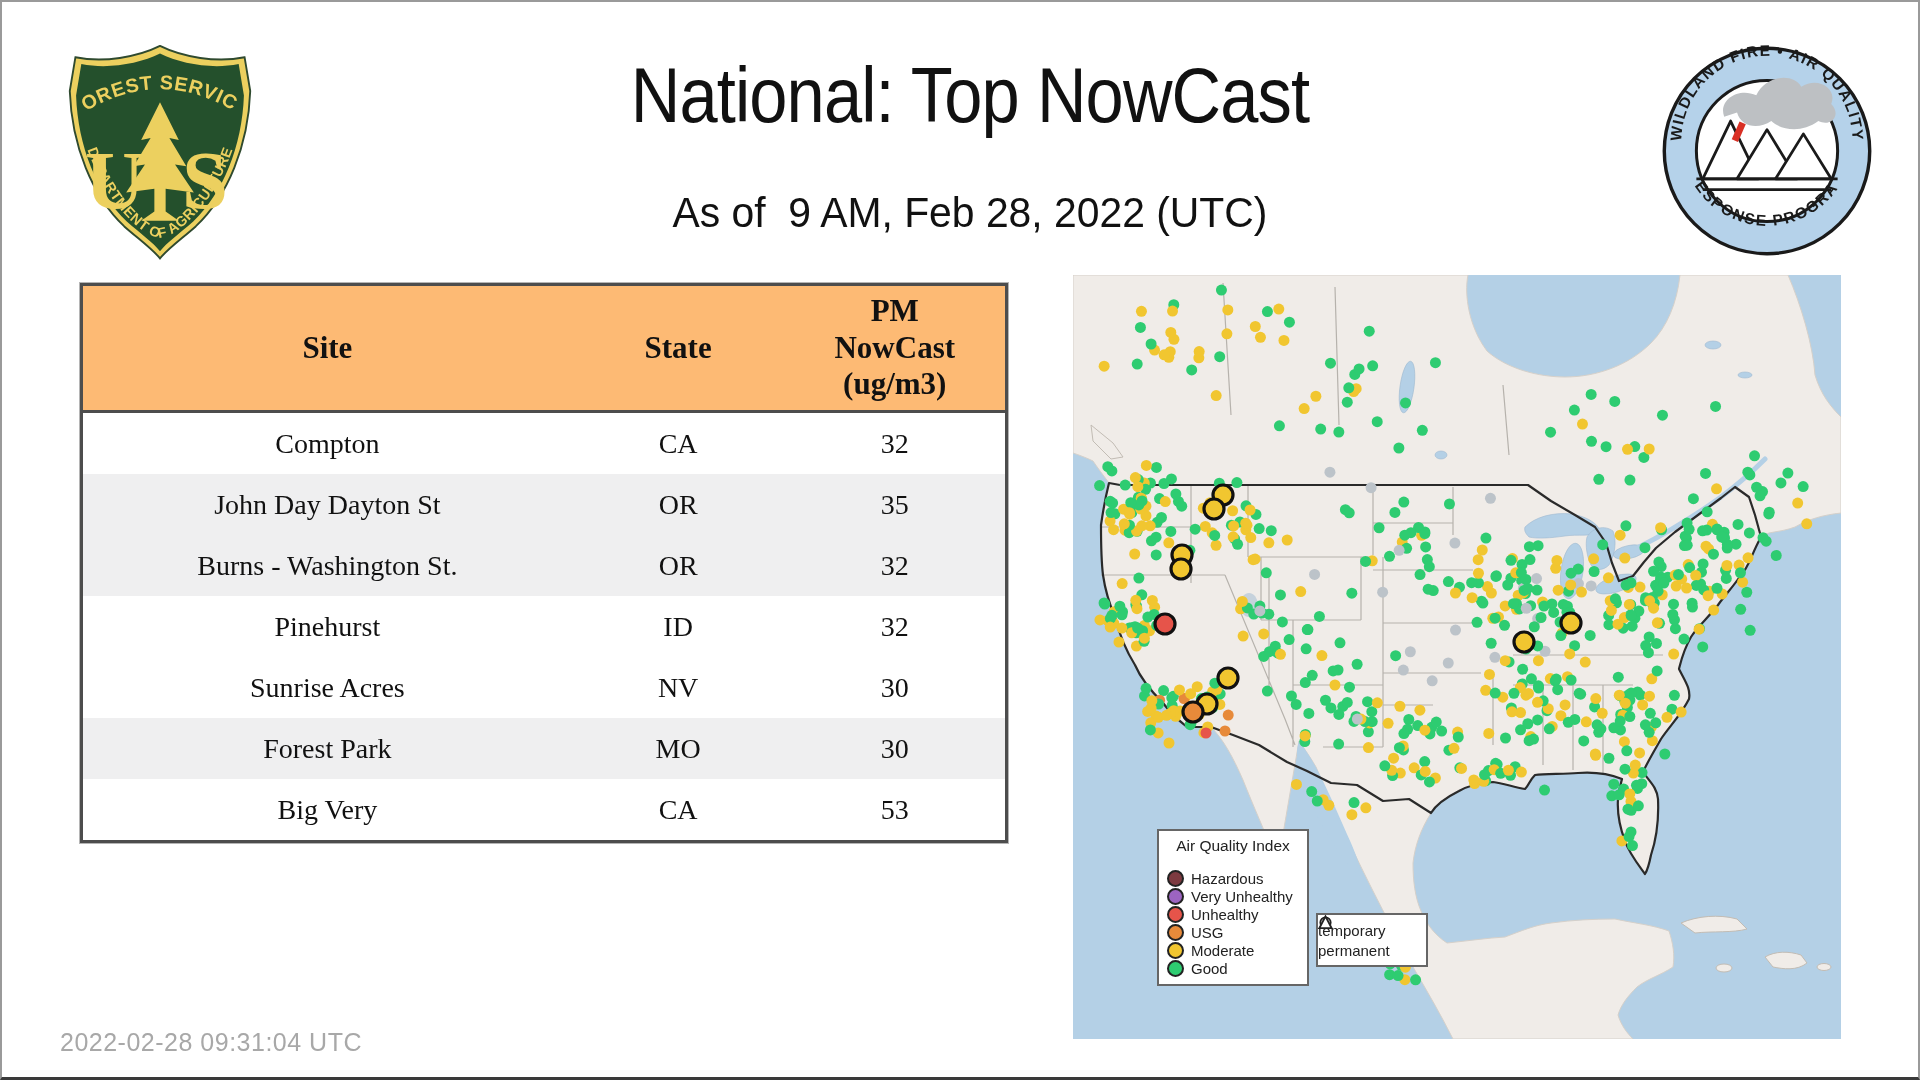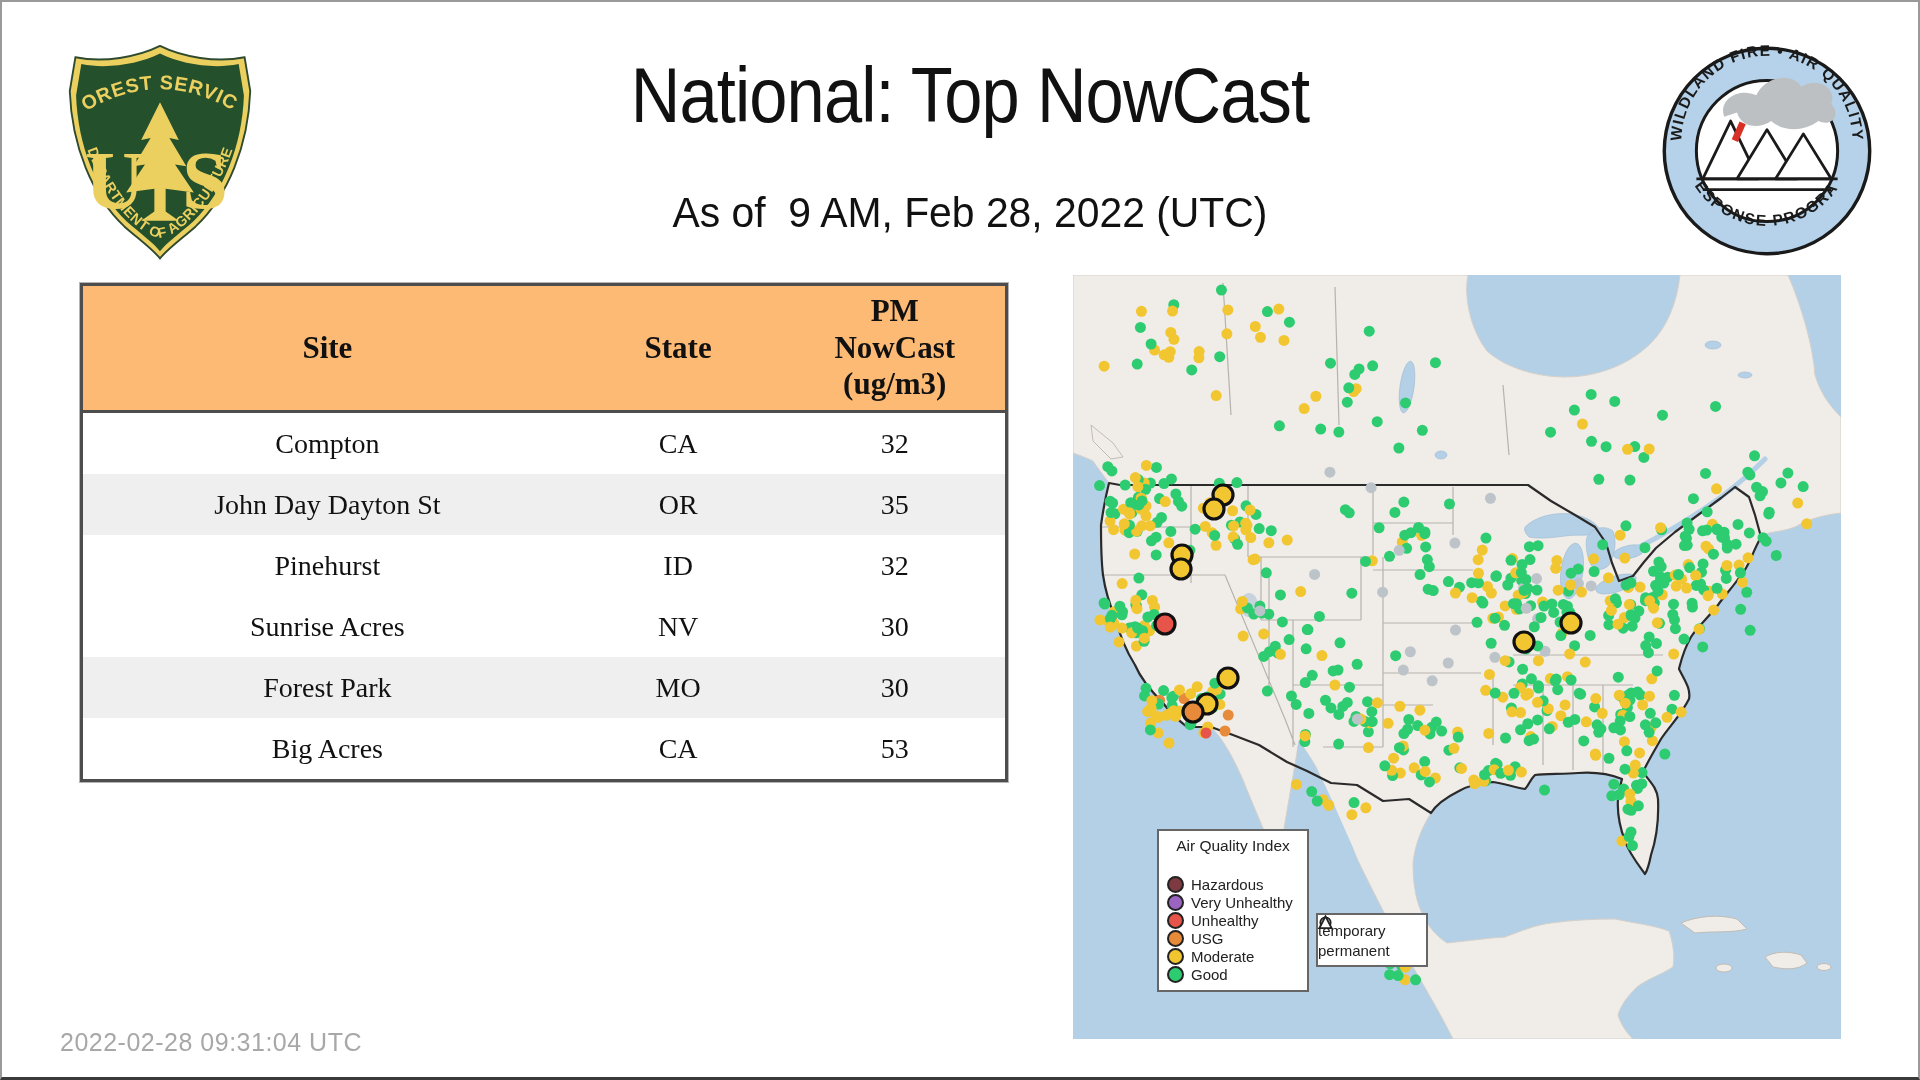--- a/index.html
+++ b/index.html
@@ -25,21 +25,21 @@
   .site-table td{font-size:28px;height:59px;text-align:center;vertical-align:middle;}
   .site-table tr.odd td{background:#efeff0;}
   .site-table tr.even td{background:#ffffff;}
   .col-site{width:53%;} .col-state{width:23%;} .col-val{width:24%;}
 
   
   .map{position:absolute;left:1073px;top:275px;width:768px;height:764px;}
   .map svg{position:absolute;left:0;top:0;}
   .legend{position:absolute;background:#fff;border:2px solid #666;font-size:15px;color:#222;}
   .aqi-legend{left:84px;top:554px;width:132px;padding:6px 8px 7px 8px;}
-  .aqi-legend .lg-title{text-align:center;font-size:15.5px;margin-bottom:20px;}
+  .aqi-legend .lg-title{text-align:center;font-size:15.5px;margin-bottom:14px;}
   .lg-row{display:flex;align-items:center;gap:7px;height:18px;text-align:center;}
   .lg-dot{width:13px;height:13px;border-radius:50%;border:2px solid #222;flex:0 0 auto;}
   .mk-legend{left:243px;top:638px;width:108px;padding:5px 0;}
   .mk-row{display:flex;align-items:center;gap:7px;height:20px;}
   .mk-ico{width:15px;height:15px;flex:0 0 auto;}
 
   .footer-ts{position:absolute;left:60px;top:1028px;font-size:25px;color:#a8a8a8;letter-spacing:.5px;}
 </style>
 </head>
 <body>
@@ -109,37 +109,42 @@
       <tr class="even">
         <td>Compton</td>
         <td>CA</td>
         <td>32</td>
       </tr>
       <tr class="odd">
         <td>John Day Dayton St</td>
         <td>OR</td>
         <td>35</td>
       </tr>
+      <tr class="odd">
+        <td>Burns - Washington St.</td>
+        <td>OR</td>
+        <td>32</td>
+      </tr>
       <tr class="even">
         <td>Pinehurst</td>
         <td>ID</td>
         <td>32</td>
       </tr>
       <tr class="even">
         <td>Sunrise Acres</td>
         <td>NV</td>
         <td>30</td>
       </tr>
       <tr class="odd">
         <td>Forest Park</td>
         <td>MO</td>
         <td>30</td>
       </tr>
       <tr class="even">
-        <td>Big Acres</td>
+        <td>Big Very</td>
         <td>CA</td>
         <td>53</td>
       </tr>
     </tbody>
 </table>
 
 <div class="map">
   <svg width="768" height="764" viewBox="0 0 768 764">
     <rect x="0" y="0" width="768" height="764" fill="#b4d0e6"></rect>
 

